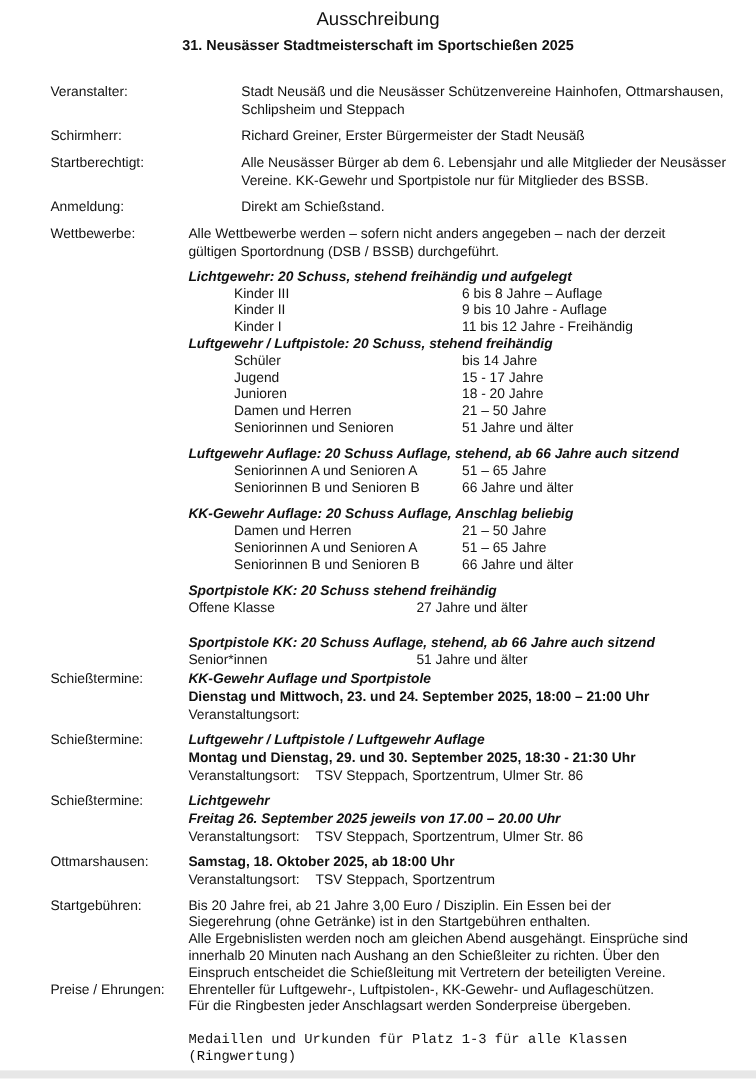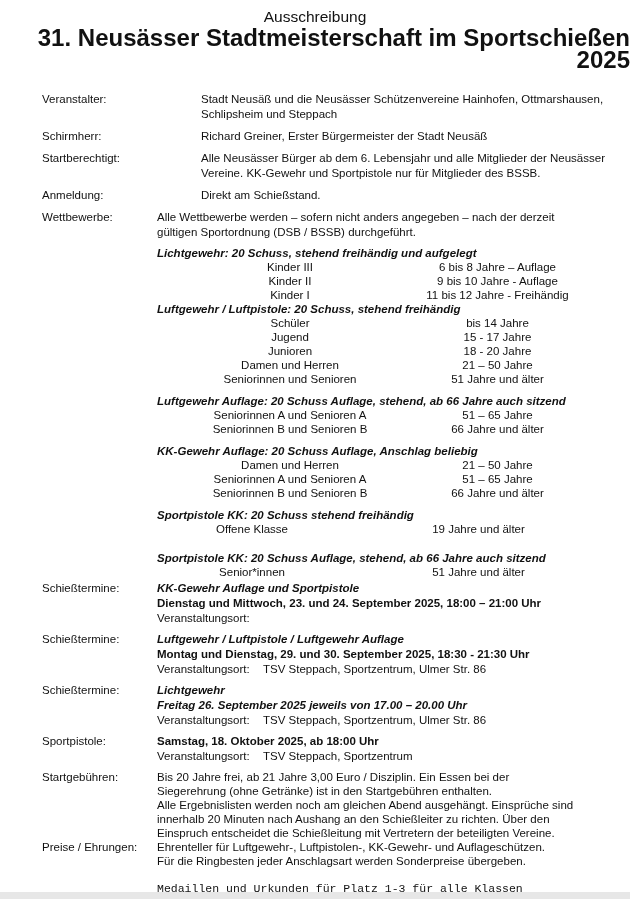--- a/index.html
+++ b/index.html
@@ -7,33 +7,33 @@
   .page {
     position:relative;
     width:630px; height:899px;
     background:#ffffff;
     font-family:"Liberation Sans","DejaVu Sans",sans-serif;
     font-size:11.5px;
     color:#111111;
     overflow:hidden;
   }
   .subtitle { padding-top:7px; text-align:center; font-size:15.5px; line-height:20px; font-weight:normal; }
-  .title    { text-align:right; font-size:24px; line-height:22px; font-weight:bold; }
+  .title    { text-align:center; font-size:12px; line-height:22px; font-weight:bold; }
   .body     { margin-top:21px; }
 
   .row { display:grid; grid-template-columns:115px auto; margin-left:42px; margin-right:20px; }
   .label { line-height:15px; }
   .line  { line-height:15px; }
   .mb7   { margin-bottom:7px;gap:44px; }
   .mb6   { margin-bottom:6px; }
 
   .comp-section { margin-left:157px; margin-right:20px; }
   .comp-title { font-weight:bold; font-style:italic; line-height:14px; }
   .cline { line-height:14px; }
-  .cls { display:grid; grid-template-columns:190px auto; margin-left:38px;text-align:center; }
+  .cls { display:grid; grid-template-columns:190px auto; margin-left:38px; }
   .cls.flush { margin-left:0; }
   .mt0 { margin-top:0; } .mt8 { margin-top:8px; }
   .mt15 { margin-top:15px; } .mt6 { margin-top:6px; } .mt2 { margin-top:2px; }
   .mt14 { margin-top:14px;font-family:Liberation Mono, monospace; } .mt20 { margin-top:20px; }
 
   .b  { font-weight:bold; }
   .bi { font-weight:bold; font-style:italic; }
   .venue { display:grid; grid-template-columns:106px auto; line-height:15px; }
 
   .fees-line { line-height:14px; }
@@ -154,21 +154,21 @@
         <div class="cls cline">
           <span>Seniorinnen B und Senioren B</span>
           <span>66 Jahre und älter</span>
         </div>
       </div>
 
       <div class="mt8">
         <div class="comp-title">Sportpistole KK: 20 Schuss stehend freihändig</div>
         <div class="cls flush cline">
           <span>Offene Klasse</span>
-          <span>19 Jahre und älter</span>
+          <span>27 Jahre und älter</span>
         </div>
       </div>
 
       <div class="mt15">
         <div class="comp-title">Sportpistole KK: 20 Schuss Auflage, stehend, ab 66 Jahre auch sitzend</div>
         <div class="cls flush cline">
           <span>Senior*innen</span>
           <span>51 Jahre und älter</span>
         </div>
       </div>
@@ -204,21 +204,21 @@
         <div class="line bi">Lichtgewehr</div>
         <div class="line bi">Freitag 26. September 2025 jeweils von 17.00 – 20.00 Uhr</div>
         <div class="venue">
           <span>Veranstaltungsort:</span>
           <span>TSV Steppach, Sportzentrum, Ulmer Str. 86</span>
         </div>
       </div>
     </div>
 
     <div class="row mt6">
-      <div class="label">Sportpistole:</div>
+      <div class="label">Ottmarshausen:</div>
       <div>
         <div class="line b">Samstag, 18. Oktober 2025, ab 18:00 Uhr</div>
         <div class="venue">
           <span>Veranstaltungsort:</span>
           <span>TSV Steppach, Sportzentrum</span>
         </div>
       </div>
     </div>
 
     <div class="row mt6">

